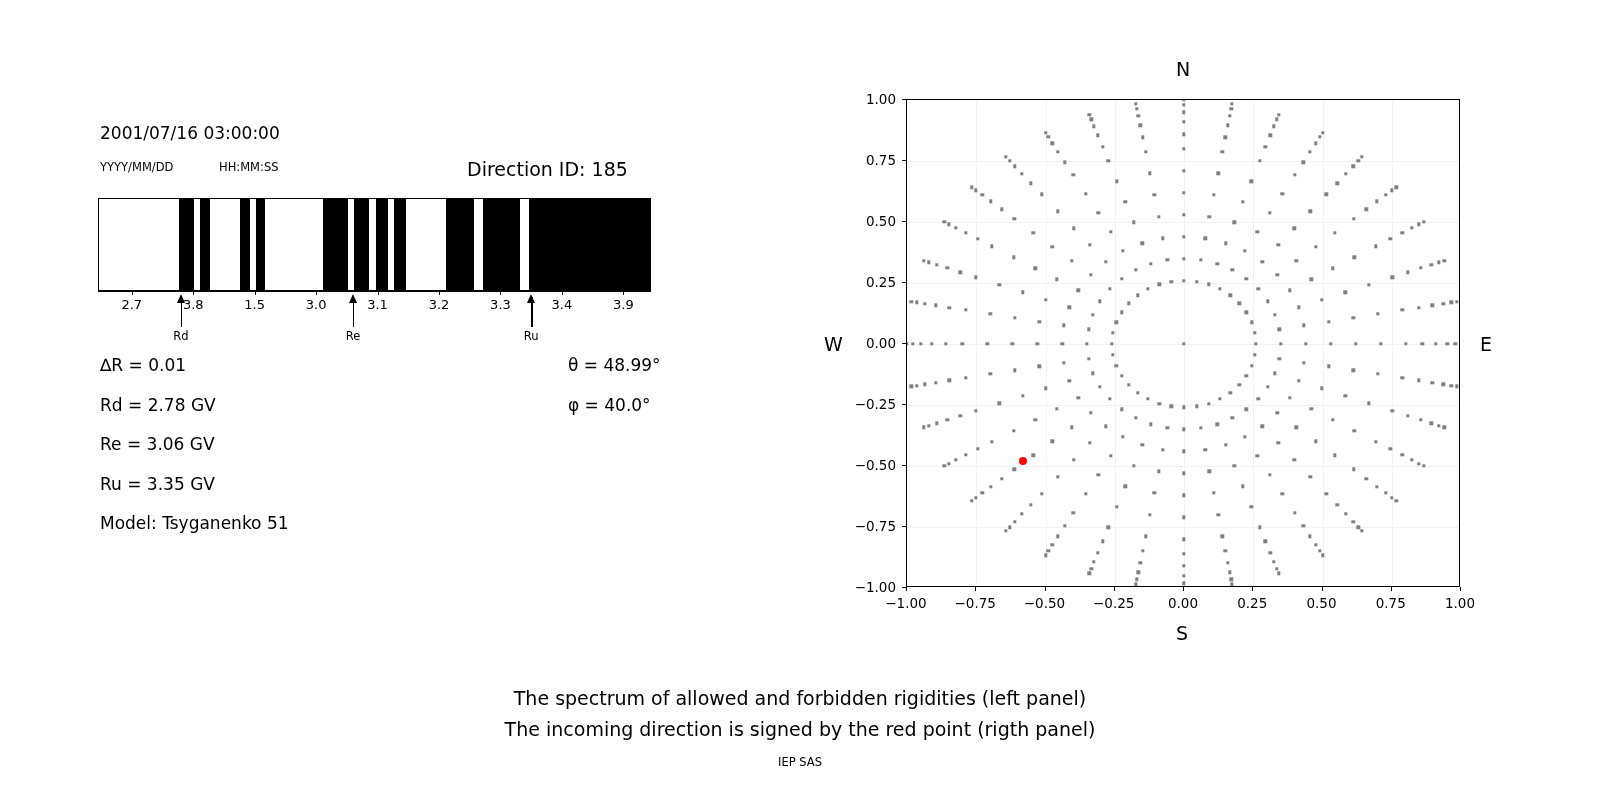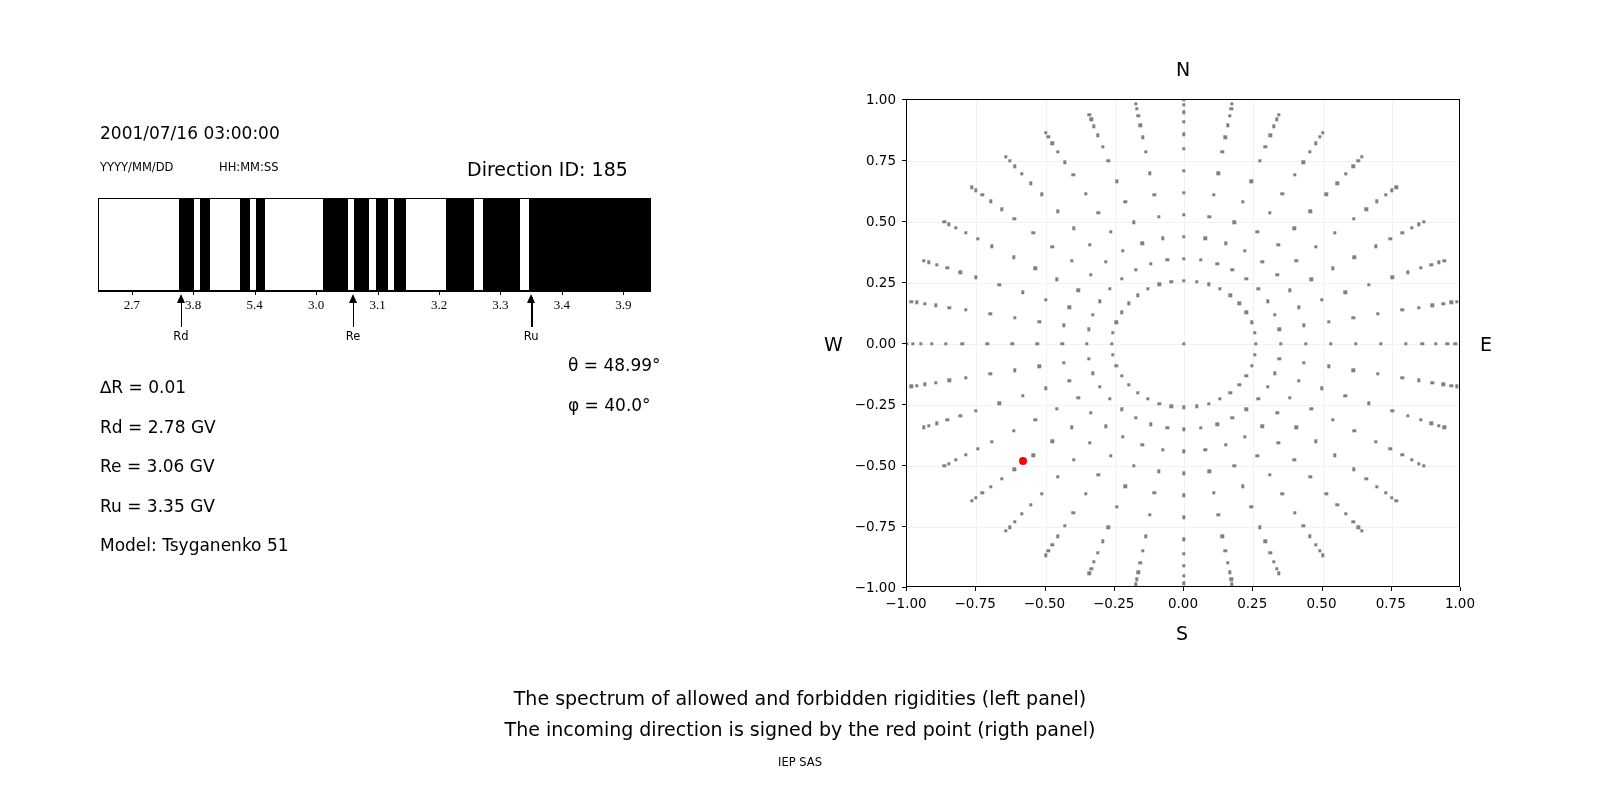--- a/index.html
+++ b/index.html
@@ -73,21 +73,20 @@
     top: 0;
     width: 1px; height: 4px;
     background: #000;
   }
   .axis-tick-label {
     position: absolute;
     top: 6px;
     font-size: 13px;
     transform: translateX(-50%);
     white-space: nowrap;
-    font-family: Liberation Serif, serif;
   }
 
   
   .r-marker {
     position: absolute;
     top: 0;
     width: 1px;
   }
   .r-arrow-shaft {
     position: absolute;
@@ -110,21 +109,21 @@
     transform: translateX(-50%);
     white-space: nowrap;
   }
 
   
   .param {
     position: absolute;
     font-size: 17px;
     white-space: nowrap;
   }
-  .param-left  { left: 100px; margin-top: 22px; }
+  .param-left  { left: 100px; }
   .param-right { left: 568px; }
 
   
   #right-panel {
     position: absolute;
     left: 780px; top: 0;
     width: 820px; height: 660px;
   }
   #plot-frame {
     position: absolute;
@@ -231,21 +230,21 @@
       </div>
   </div>
 
   <div id="spectrum-axis">
     <div id="axis-line"></div>
   <div class="axis-tick" style="left: 33.7944px;"></div>
       <div class="axis-tick-label" style="left: 33.7944px;">2.7</div>
       <div class="axis-tick" style="left: 95.2389px;"></div>
       <div class="axis-tick-label" style="left: 95.2389px;">3.8</div>
       <div class="axis-tick" style="left: 156.683px;"></div>
-      <div class="axis-tick-label" style="left: 156.683px;">5.4</div>
+      <div class="axis-tick-label" style="left: 156.683px;">1.5</div>
       <div class="axis-tick" style="left: 218.128px;"></div>
       <div class="axis-tick-label" style="left: 218.128px;">3.0</div>
       <div class="axis-tick" style="left: 279.572px;"></div>
       <div class="axis-tick-label" style="left: 279.572px;">3.1</div>
       <div class="axis-tick" style="left: 341.017px;"></div>
       <div class="axis-tick-label" style="left: 341.017px;">3.2</div>
       <div class="axis-tick" style="left: 402.461px;"></div>
       <div class="axis-tick-label" style="left: 402.461px;">3.3</div>
       <div class="axis-tick" style="left: 463.906px;"></div>
       <div class="axis-tick-label" style="left: 463.906px;">3.4</div>

